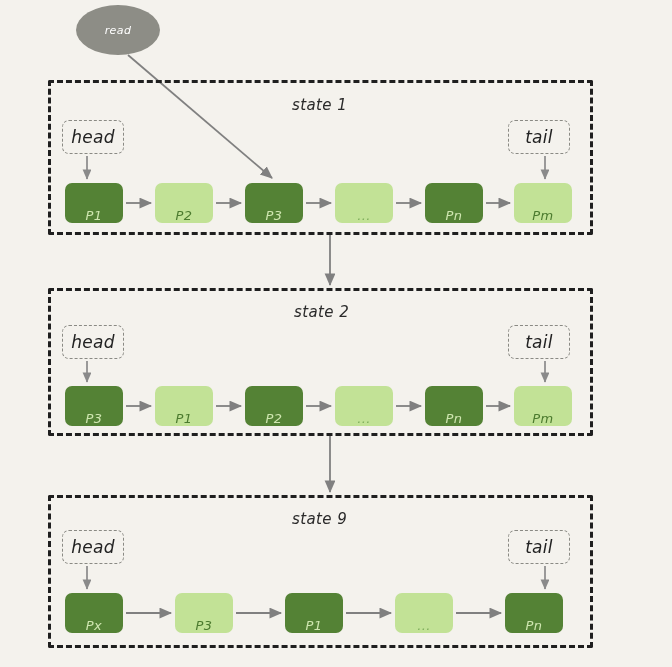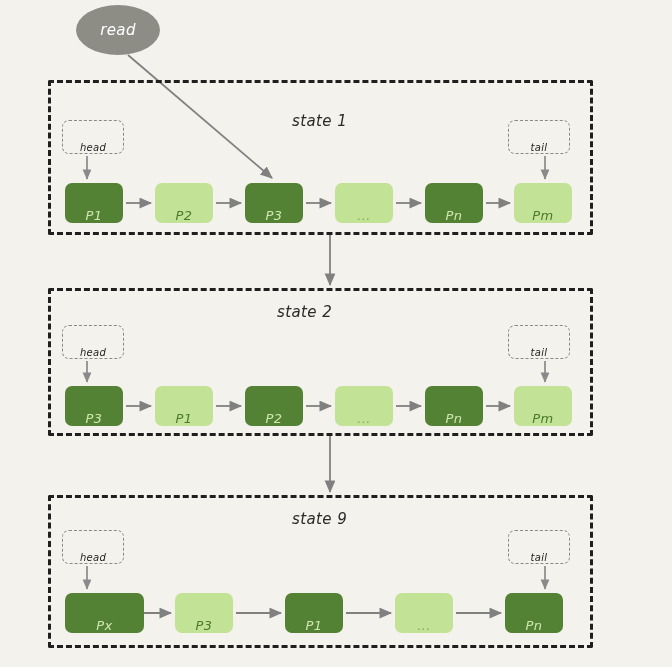--- a/index.html
+++ b/index.html
@@ -39,23 +39,23 @@
     letter-spacing: 0.4px;
     white-space: nowrap;
   }
   .ptr-box {
     position: absolute;
     border: 1.6px dashed #8a8a84;
     border-radius: 7px;
     box-sizing: border-box;
     background: transparent;
     display: flex;
-    align-items: flex-end;
+    align-items: center;
     justify-content: center;
-    font-size: 10px;
+    font-size: 17px;
     color: #222222;
     font-style: italic;
     letter-spacing: 0.3px;
   }
   .node {
     position: absolute;
     border-radius: 7px;
     box-sizing: border-box;
     display: flex;
     align-items: flex-end;
@@ -76,21 +76,21 @@
     color: #7fae5c;
   }
   .read-ellipse {
     position: absolute;
     border-radius: 50%;
     background: #8d8d86;
     display: flex;
     align-items: center;
     justify-content: center;
     color: #ffffff;
-    font-size: 15px;
+    font-size: 11px;
     font-style: italic;
     letter-spacing: 0.4px;
   }
 </style>
 </head>
 <body>
 
 <div id="canvas" style="width: 672px; height: 667px; background: rgb(244, 242, 237);">
 
   <svg class="layer" id="arrow-layer" viewBox="0 0 672 667" xmlns="http://www.w3.org/2000/svg">
@@ -128,21 +128,21 @@
         <line x1="128" y1="55" x2="272" y2="178" stroke="#808080" stroke-width="1.8" marker-end="url(#ah)"></line>
       </g>
   </svg>
 
   <div class="read-ellipse" id="read-ellipse" style="left: 76px; top: 5px; width: 84px; height: 50px; background: rgb(141, 141, 134); color: rgb(255, 255, 255);">
     <span>read</span>
   </div>
 
   <div id="states-root">
       <div class="state-box" style="left: 48px; top: 80px; width: 545px; height: 155px; border-color: rgb(31, 31, 31);"></div>
-      <div class="state-title" style="left: 292px; top: 112px;">state 1</div>
+      <div class="state-title" style="left: 292px; top: 96px;">state 1</div>
       <div class="ptr-box" style="left: 62px; top: 120px; width: 62px; height: 34px; border-color: rgb(138, 138, 132);">
         <span>head</span>
       </div>
       <div class="ptr-box" style="left: 508px; top: 120px; width: 62px; height: 34px; border-color: rgb(138, 138, 132);">
         <span>tail</span>
       </div>
       <div class="node dark" style="left: 65px; top: 183px; width: 58px; height: 40px; background: rgb(84, 130, 53);">
         <span>P1</span>
       </div>
       <div class="node light" style="left: 155px; top: 183px; width: 58px; height: 40px; background: rgb(194, 226, 150);">
@@ -154,21 +154,21 @@
       <div class="node light ellipsis" style="left: 335px; top: 183px; width: 58px; height: 40px; background: rgb(194, 226, 150);">
         <span>...</span>
       </div>
       <div class="node dark" style="left: 425px; top: 183px; width: 58px; height: 40px; background: rgb(84, 130, 53);">
         <span>Pn</span>
       </div>
       <div class="node light" style="left: 514px; top: 183px; width: 58px; height: 40px; background: rgb(194, 226, 150);">
         <span>Pm</span>
       </div>
       <div class="state-box" style="left: 48px; top: 288px; width: 545px; height: 148px; border-color: rgb(31, 31, 31);"></div>
-      <div class="state-title" style="left: 277px; top: 303px;">state 2</div>
+      <div class="state-title" style="left: 294px; top: 303px;">state 2</div>
       <div class="ptr-box" style="left: 62px; top: 325px; width: 62px; height: 34px; border-color: rgb(138, 138, 132);">
         <span>head</span>
       </div>
       <div class="ptr-box" style="left: 508px; top: 325px; width: 62px; height: 34px; border-color: rgb(138, 138, 132);">
         <span>tail</span>
       </div>
       <div class="node dark" style="left: 65px; top: 386px; width: 58px; height: 40px; background: rgb(84, 130, 53);">
         <span>P3</span>
       </div>
       <div class="node light" style="left: 155px; top: 386px; width: 58px; height: 40px; background: rgb(194, 226, 150);">
@@ -187,21 +187,21 @@
         <span>Pm</span>
       </div>
       <div class="state-box" style="left: 48px; top: 495px; width: 545px; height: 153px; border-color: rgb(31, 31, 31);"></div>
       <div class="state-title" style="left: 292px; top: 510px;">state 9</div>
       <div class="ptr-box" style="left: 62px; top: 530px; width: 62px; height: 34px; border-color: rgb(138, 138, 132);">
         <span>head</span>
       </div>
       <div class="ptr-box" style="left: 508px; top: 530px; width: 62px; height: 34px; border-color: rgb(138, 138, 132);">
         <span>tail</span>
       </div>
-      <div class="node dark" style="left: 65px; top: 593px; width: 79px; height: 40px; background: rgb(84, 130, 53);">
+      <div class="node dark" style="left: 65px; top: 593px; width: 58px; height: 40px; background: rgb(84, 130, 53);">
         <span>Px</span>
       </div>
       <div class="node light" style="left: 175px; top: 593px; width: 58px; height: 40px; background: rgb(194, 226, 150);">
         <span>P3</span>
       </div>
       <div class="node dark" style="left: 285px; top: 593px; width: 58px; height: 40px; background: rgb(84, 130, 53);">
         <span>P1</span>
       </div>
       <div class="node light ellipsis" style="left: 395px; top: 593px; width: 58px; height: 40px; background: rgb(194, 226, 150);">
         <span>...</span>

